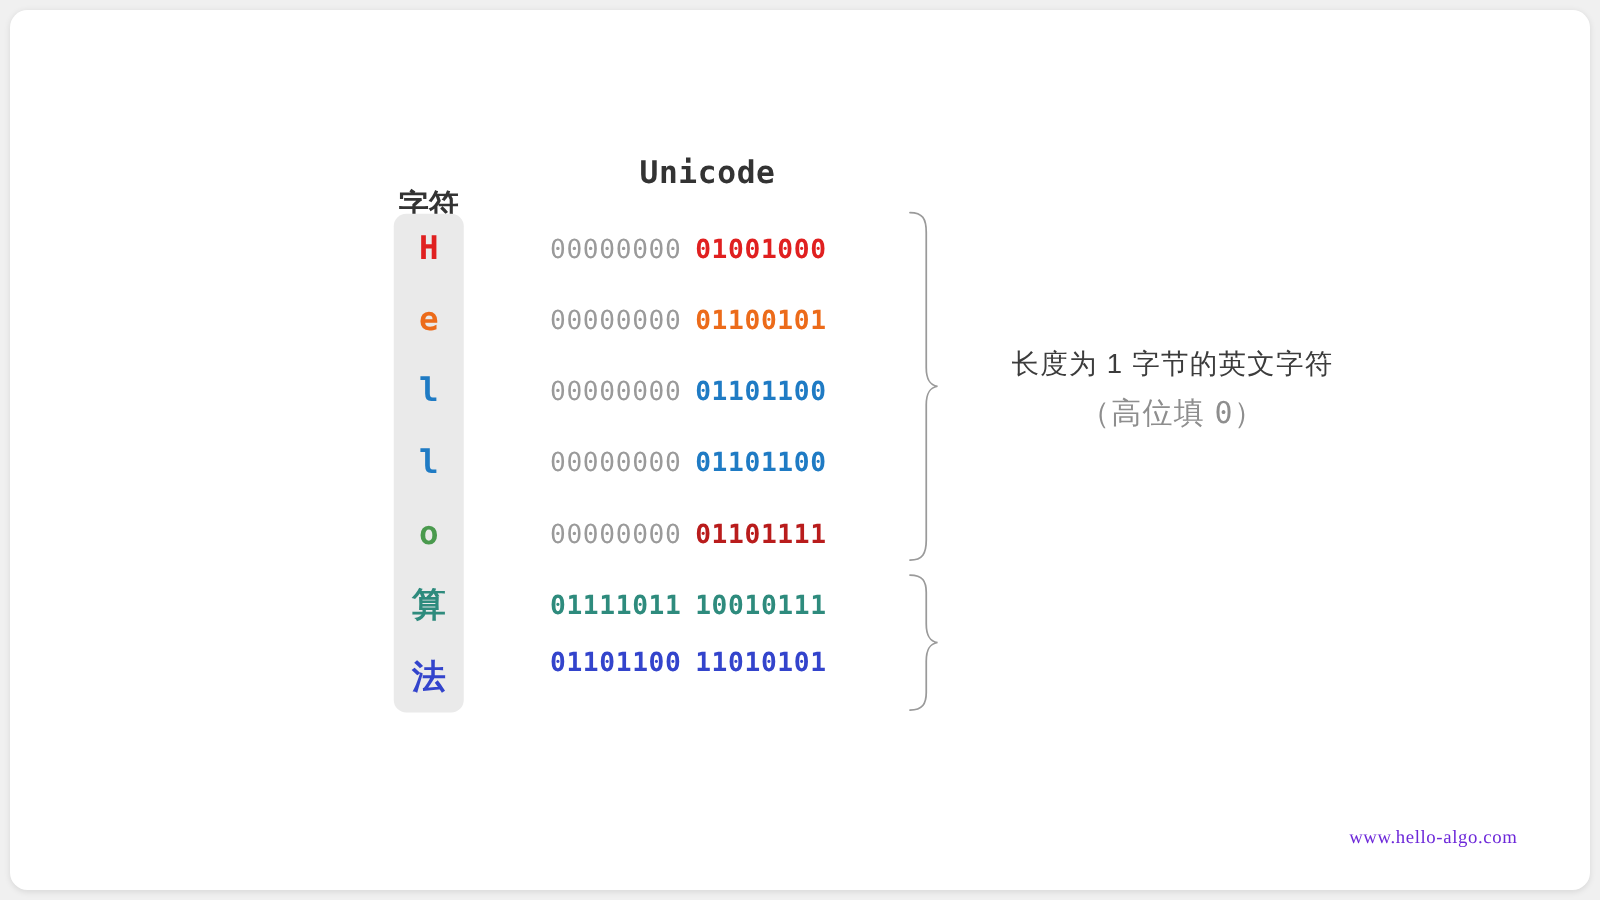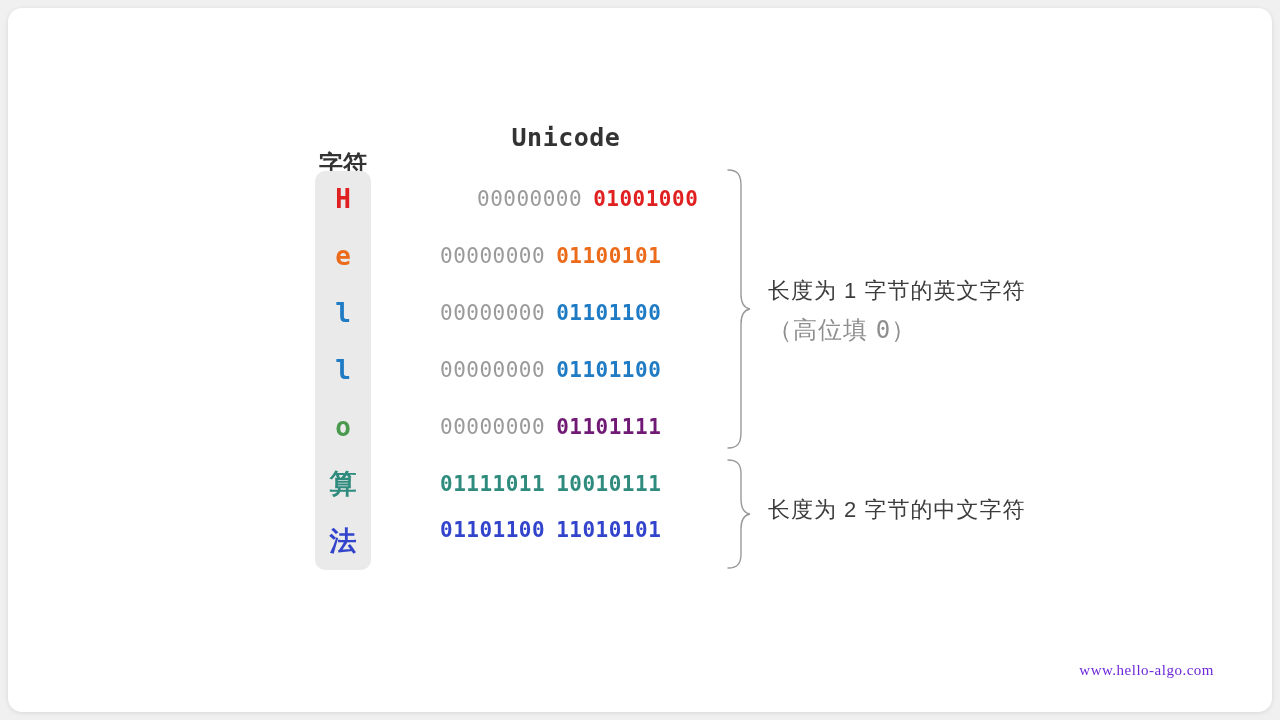--- a/index.html
+++ b/index.html
@@ -107,20 +107,21 @@
   .brace {
     position: absolute;
   }
   .brace svg {
     display: block;
   }
 
   
   .annot {
     position: absolute;
+    text-align: center;
     white-space: nowrap;
     font-family: "Liberation Sans", "DejaVu Sans", sans-serif;
   }
   .annot-main {
     font-size: 22px;
     color: #3c3c3c;
     letter-spacing: 1px;
   }
   .annot-sub {
     font-size: 24px;
@@ -166,25 +167,25 @@
       <div class="char-cell" style="top: 0px; color: rgb(224, 32, 32);">H</div>
       <div class="char-cell" style="top: 57px; color: rgb(236, 107, 26);">e</div>
       <div class="char-cell" style="top: 114px; color: rgb(31, 123, 196);">l</div>
       <div class="char-cell" style="top: 171px; color: rgb(31, 123, 196);">l</div>
       <div class="char-cell" style="top: 228px; color: rgb(74, 154, 78);">o</div>
       <div class="char-cell cjk" style="top: 285px; color: rgb(46, 139, 125);">算</div>
       <div class="char-cell cjk" style="top: 342px; color: rgb(51, 68, 204);">法</div>
     </div>
 
   <div id="rows-layer">
-      <div class="bin-row" style="top: 163px; margin-left: 37px;"><span class="bin-high">00000000</span><span class="bin-low" style="color: rgb(224, 32, 32);">01001000</span></div>
+      <div class="bin-row" style="top: 163px;"><span class="bin-high">00000000</span><span class="bin-low" style="color: rgb(224, 32, 32);">01001000</span></div>
       <div class="bin-row" style="top: 220px;"><span class="bin-high">00000000</span><span class="bin-low" style="color: rgb(236, 107, 26);">01100101</span></div>
       <div class="bin-row" style="top: 277px;"><span class="bin-high">00000000</span><span class="bin-low" style="color: rgb(31, 123, 196);">01101100</span></div>
       <div class="bin-row" style="top: 334px;"><span class="bin-high">00000000</span><span class="bin-low" style="color: rgb(31, 123, 196);">01101100</span></div>
-      <div class="bin-row" style="top: 391px;"><span class="bin-high">00000000</span><span class="bin-low" style="color: #701a75;">01101111</span></div>
+      <div class="bin-row" style="top: 391px;"><span class="bin-high">00000000</span><span class="bin-low" style="color: #b91c1c;">01101111</span></div>
       <div class="bin-row" style="top: 448px;"><span class="bin-high bold" style="color: rgb(46, 139, 125);">01111011</span><span class="bin-low" style="color: rgb(46, 139, 125);">10010111</span></div>
       <div class="bin-row" style="top: 494px;"><span class="bin-high bold" style="color: rgb(51, 68, 204);">01101100</span><span class="bin-low" style="color: rgb(51, 68, 204);">11010101</span></div>
     </div>
 
   <div class="brace" id="brace-1" style="left:718px; top:160px;">
     <svg width="26" height="282" viewBox="0 0 26 282" fill="none">
       <path d="M2 2 C12 2, 15 7, 15 18 L15 126 C15 136, 18 140, 24 141 C18 142, 15 146, 15 156 L15 264 C15 275, 12 280, 2 280" stroke="#9a9a9a" stroke-width="1.4" fill="none" stroke-linecap="round"></path>
     </svg>
   </div>
 
@@ -194,19 +195,16 @@
     </svg>
   </div>
 
   <div class="annot" id="annot-1">
     <div class="annot-main">长度为 1 字节的英文字符</div>
     <div class="annot-sub">
       <span>（高位填 </span><span class="mono">0</span><span>）</span>
     </div>
   </div>
 
-  <div class="annot" id="annot-2">
-    <div class="annot-main">长度为 2 字节的中文字符</div>
-  </div>
 
   <div id="watermark">www.hello-algo.com</div>
 
 </div>
 
 </body></html>

